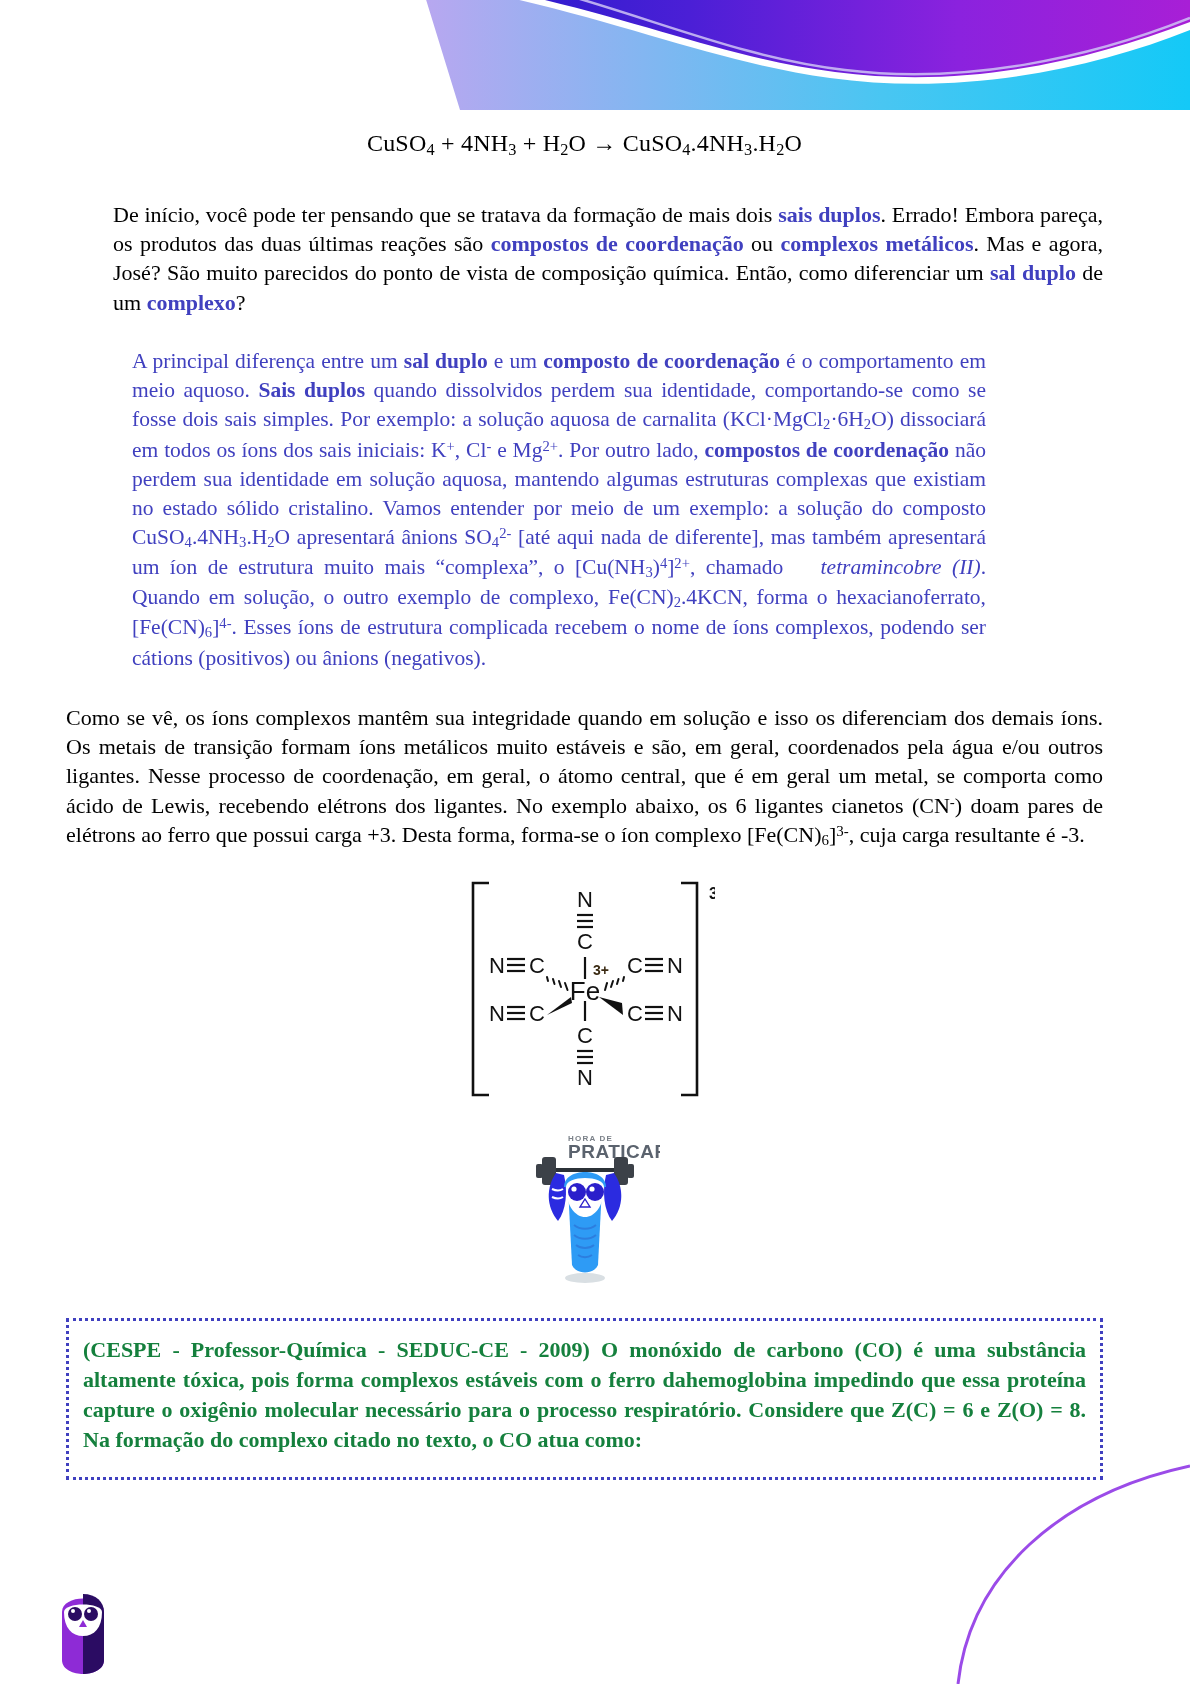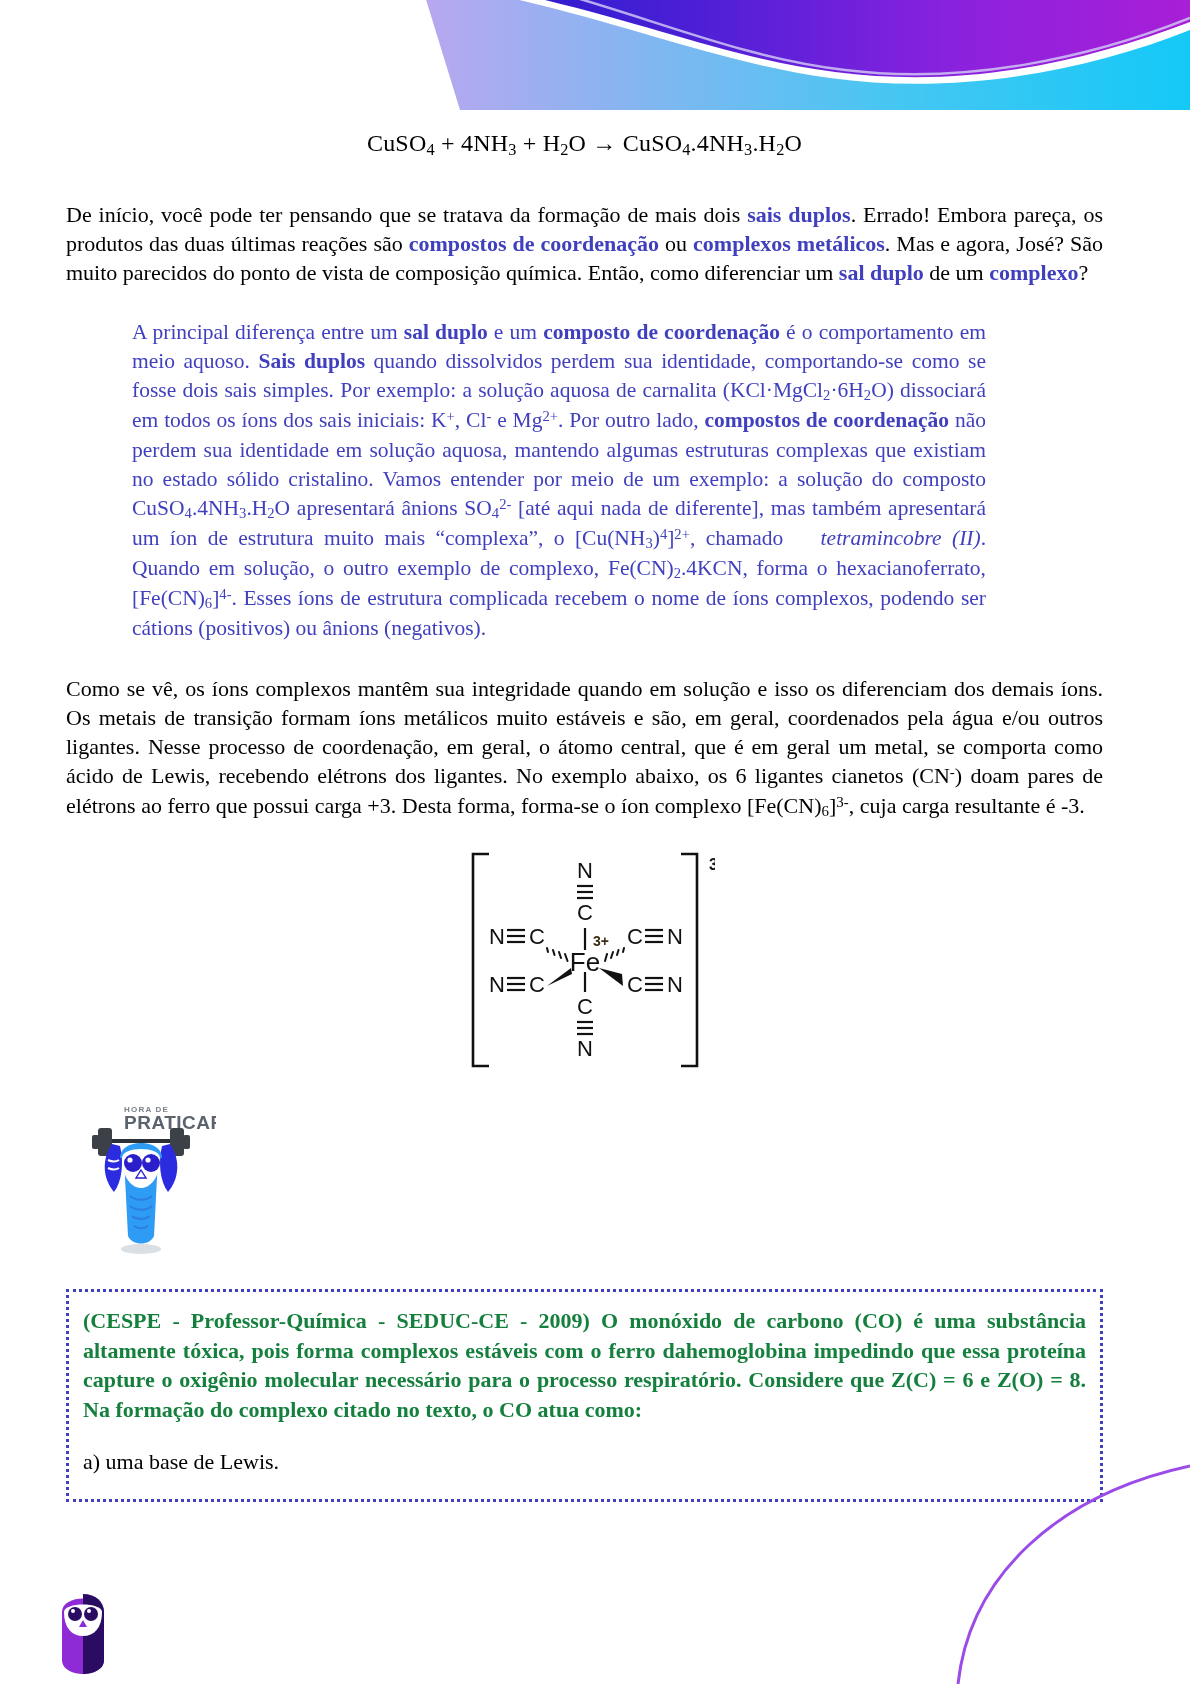--- a/index.html
+++ b/index.html
@@ -43,21 +43,21 @@
   .equation sub { font-size: .68em; vertical-align: -0.22em; }
 
   
   .para {
     font-size: 22px;
     line-height: 1.33;
     color: #000000;
     text-align: justify;
     margin: 0 0 6px 0;
   }
-  .para.first { margin-top: 40px; }
+  .para.first { margin-top: 40px; margin-left: 47px; }
   .para sub { font-size: .68em; vertical-align: -0.22em; }
   .para sup { font-size: .68em; vertical-align: .42em; }
 
   b.hl, .hl {
     color: #4040BF;
     font-weight: bold;
   }
 
   
   .quote {
@@ -79,21 +79,21 @@
   .structure-wrap {
     margin-top: 18px;
     display: flex;
     justify-content: center;
   }
 
   
   .practice-wrap {
     margin-top: 6px;
     display: flex;
-    justify-content: flex-start;
+    justify-content: center;
   }
 
   
   .question-box {
     margin: 28px 0 0 0;
     border: 3px dotted #4040BF;
     padding: 14px 14px 22px 14px;
   }
   .question-stem {
     font-size: 22px;
@@ -272,21 +272,20 @@
         <path d="M66,120 C71,124 79,124 84,120"></path>
         <path d="M68,130 C72,133 78,133 82,130"></path>
       </g>
 
       <ellipse cx="75" cy="153" rx="20" ry="5" fill="#D9DFE3"></ellipse>
     </svg>
   </div>
 
   <div class="question-box">
     <p class="question-stem">(CESPE - Professor-Química - SEDUC-CE - 2009) O monóxido de carbono (CO) é uma substância altamente tóxica, pois forma complexos estáveis com o ferro dahemoglobina impedindo que essa proteína capture o oxigênio molecular necessário para o processo respiratório. Considere que Z(C) = 6 e Z(O) = 8. Na formação do complexo citado no texto, o CO atua como:</p>
-    <p class="question-option">a) uma base de Lewis.</p>
   </div>
 
 </div>
 
 <svg class="footer-owl" width="62" height="92" viewBox="0 0 62 92">
   <path d="M10,30 C10,12 52,12 52,30 L52,78 C52,88 40,92 31,92 C22,92 10,88 10,78 Z" fill="#8E2BD6"></path>
   <path d="M31,12 C44,12 52,20 52,30 L52,78 C52,88 40,92 31,92 Z" fill="#2B0C63"></path>
   <path d="M12,30 C12,20 50,20 50,30 C50,46 42,54 31,54 C20,54 12,46 12,30 Z" fill="#ffffff"></path>
   <circle cx="23" cy="32" r="7" fill="#2B0C63"></circle>
   <circle cx="39" cy="32" r="7" fill="#2B0C63"></circle>

